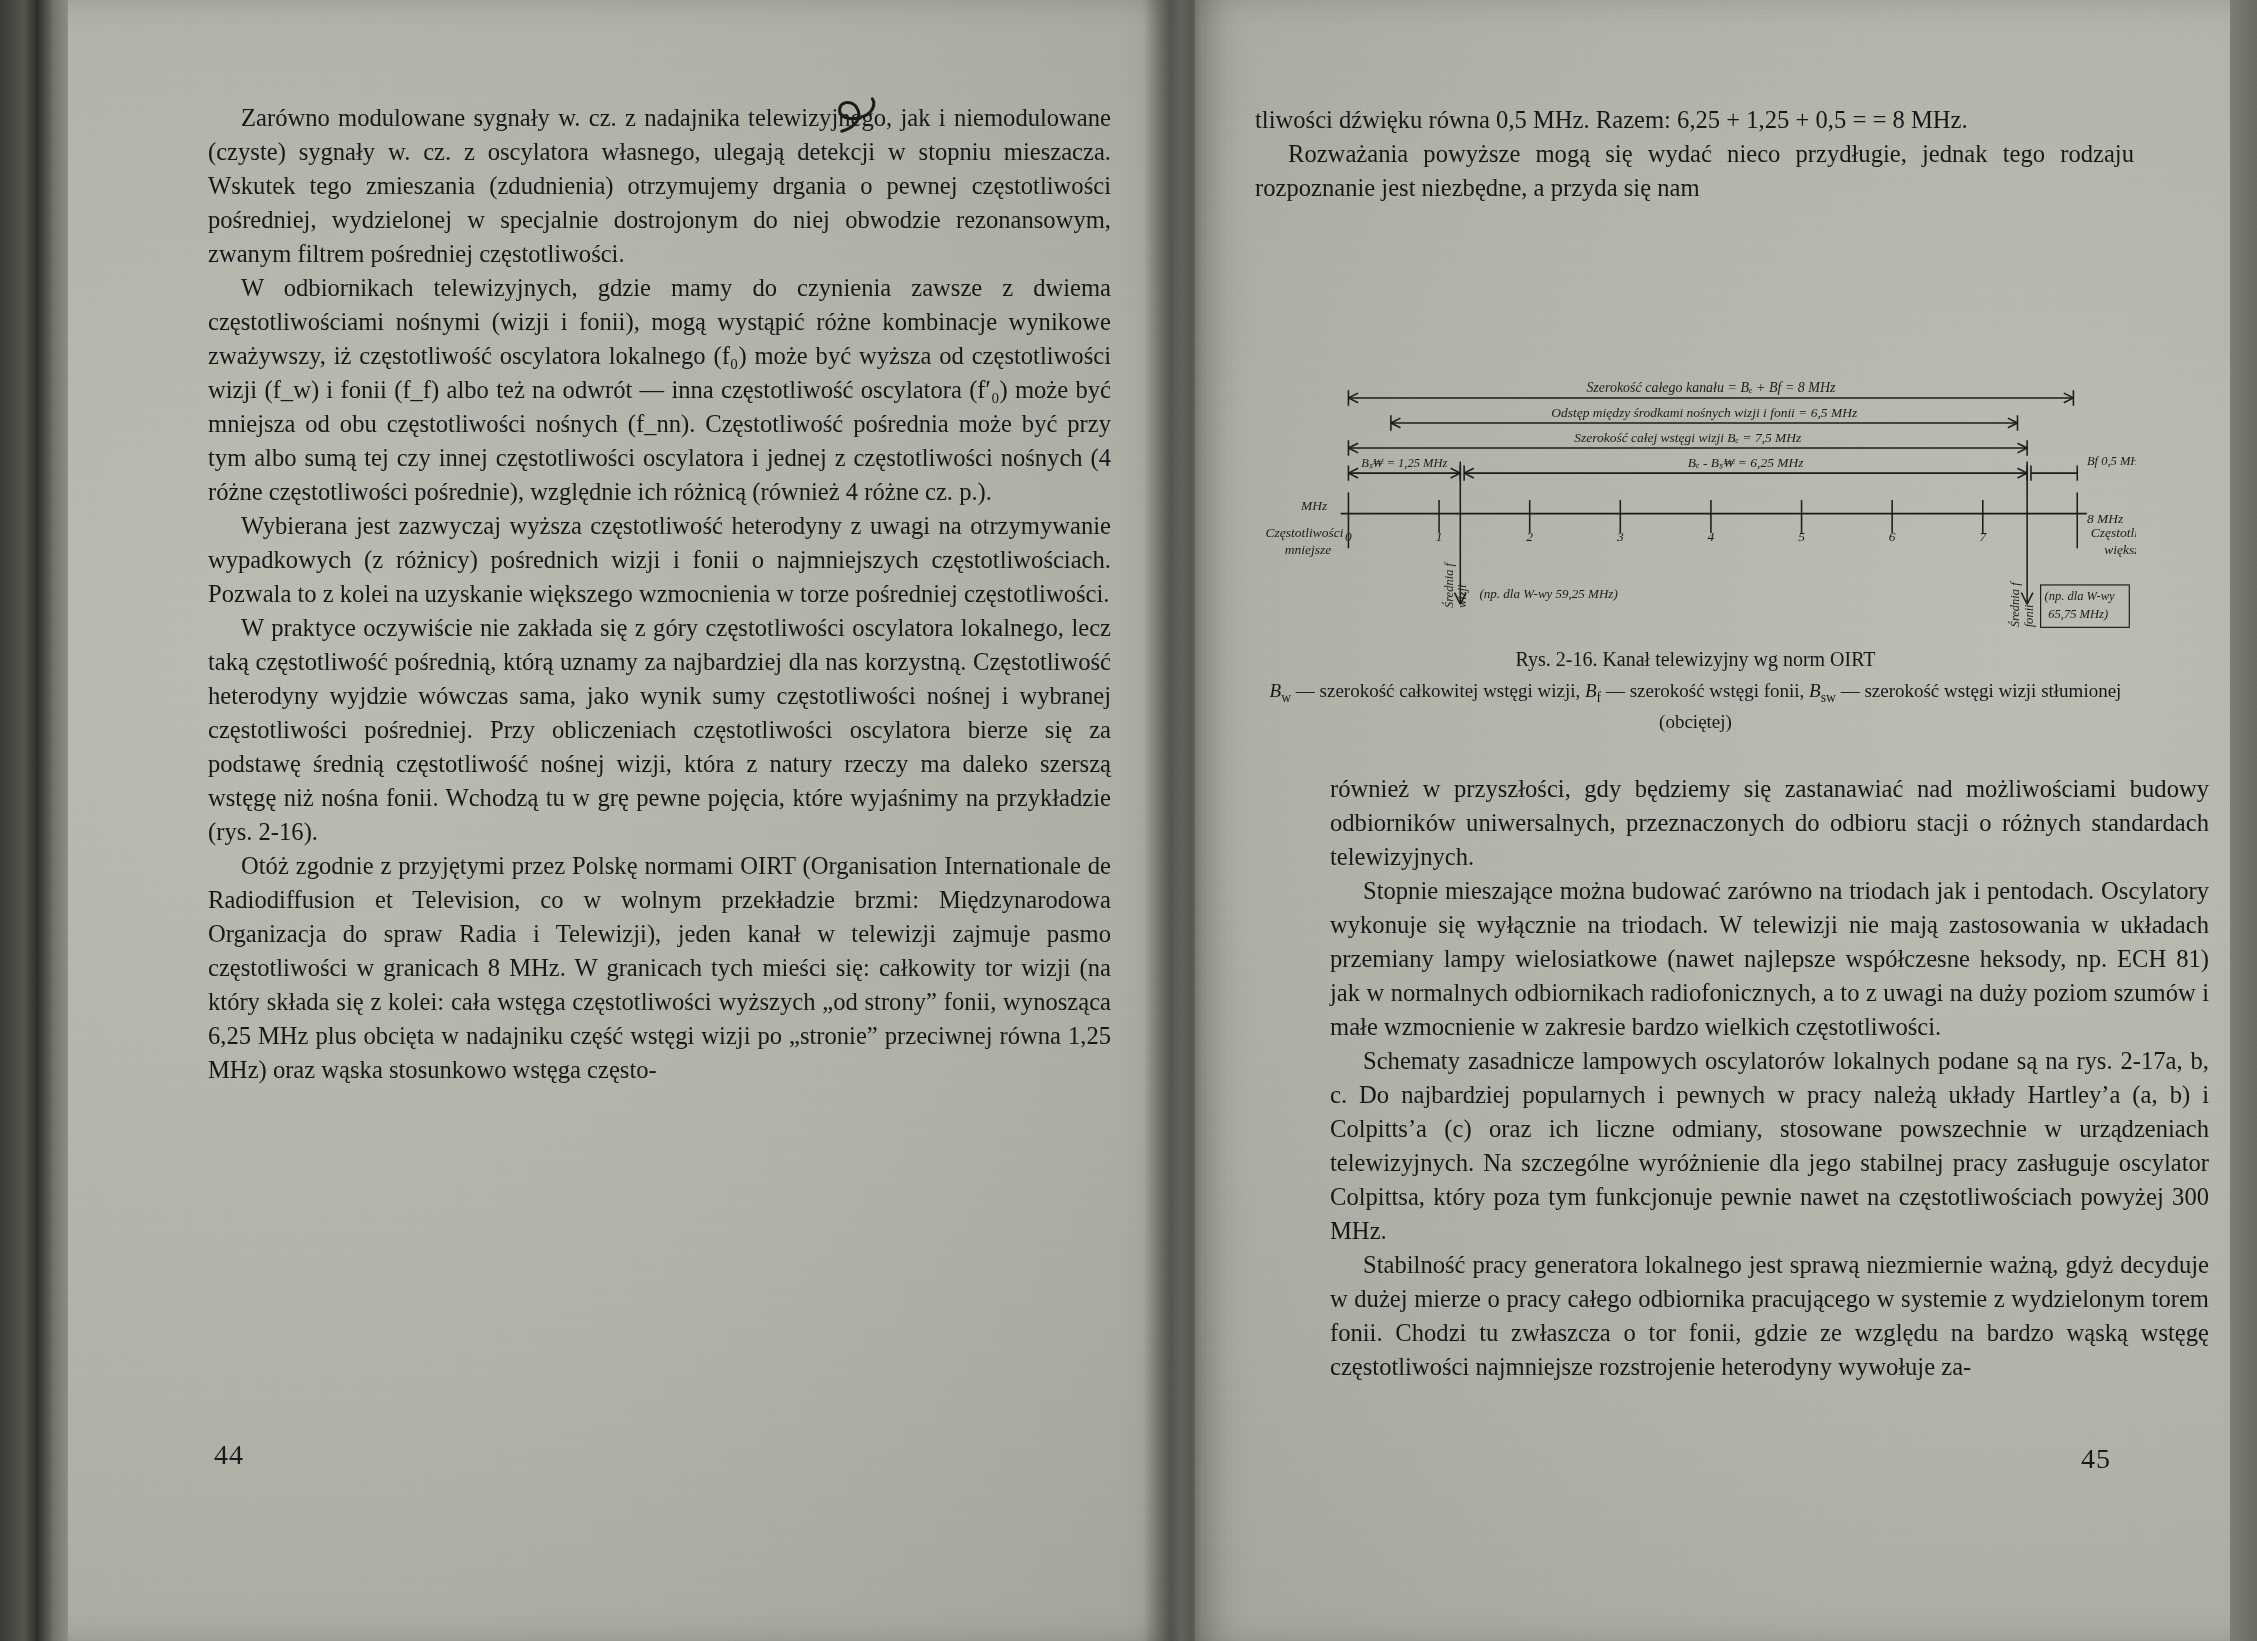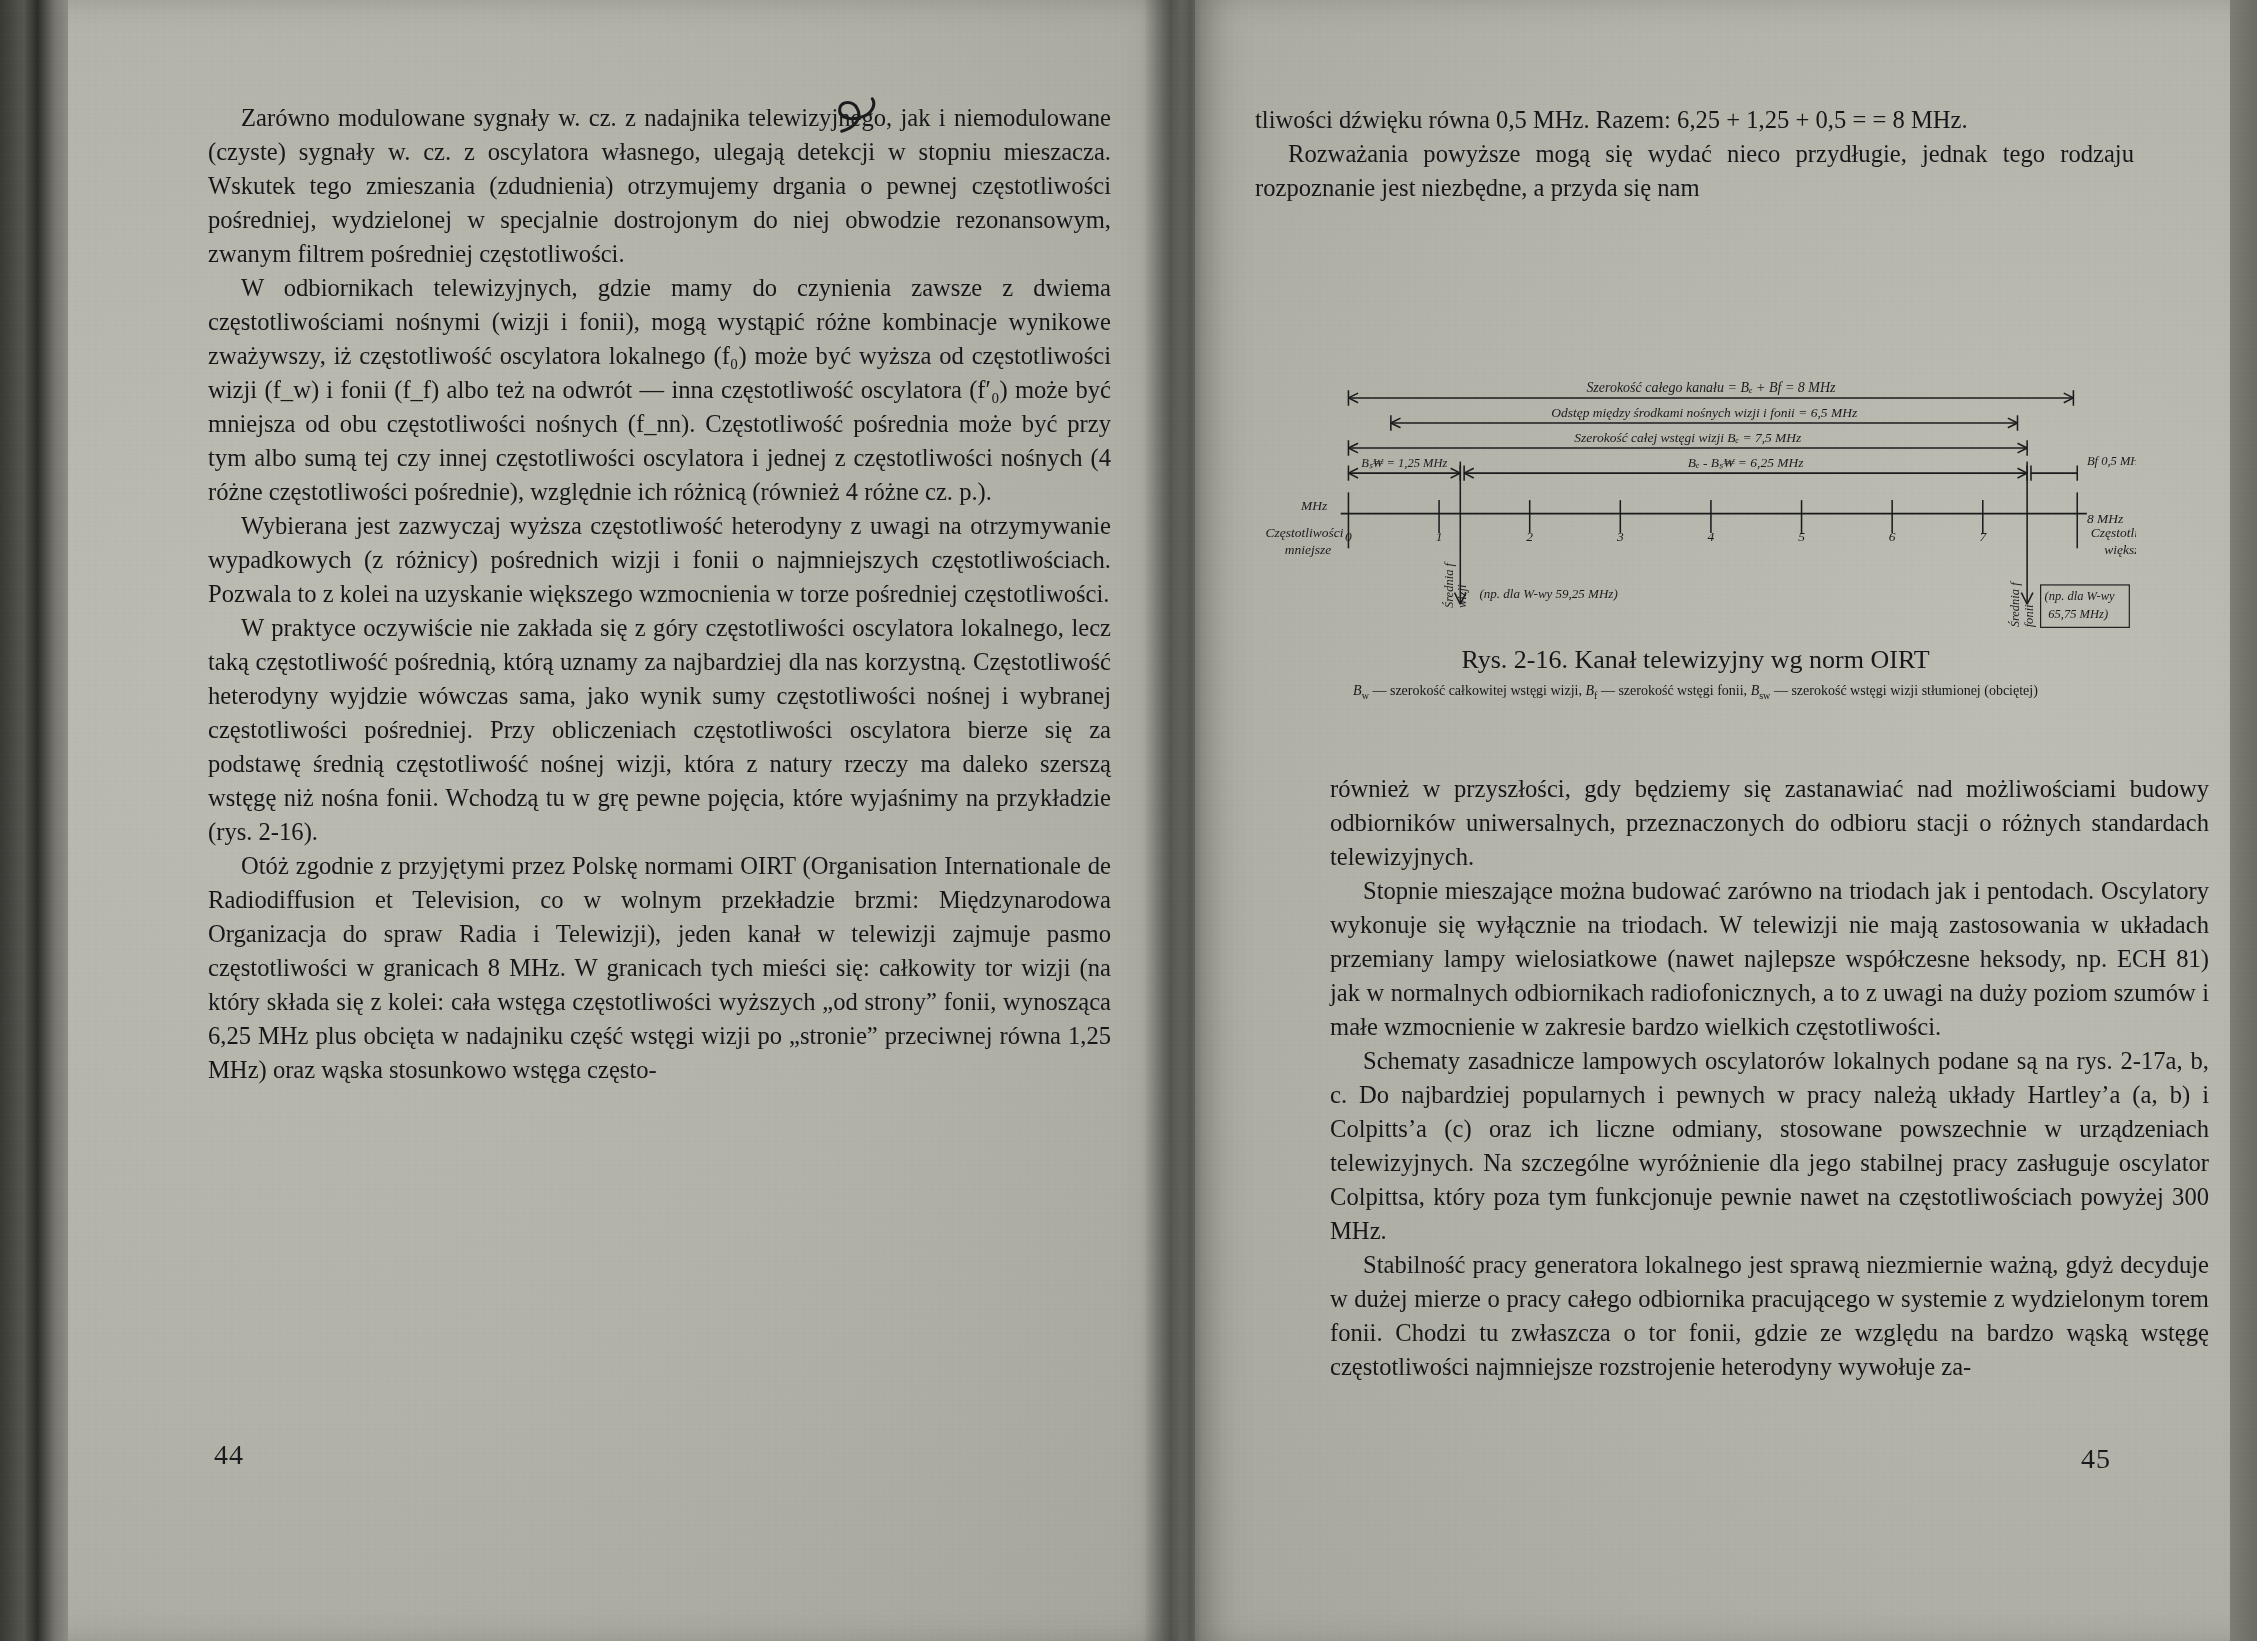--- a/index.html
+++ b/index.html
@@ -113,28 +113,28 @@
   }
   .fig-diagram {
     position: relative;
     width: 881px;
     height: 268px;
   }
   .fig-svg { position: absolute; left: 0; top: 0; }
   .fig-caption {
     margin-top: 7.7px;
     text-align: center;
-    font-size: 26px;
+    font-size: 20px;
     line-height: 29px;
     color: #17171a;
   }
   .fig-legend {
     margin-top: 3.9px;
     text-align: center;
-    font-size: 14px;
+    font-size: 19px;
     line-height: 25px;
     color: #17171a;
   }
   .fig-legend i, .fig-caption i { font-style: italic; }
   sub { font-size: .72em; }
   
   .squiggle {
     position: absolute;
     left: 828px;
     top: 93px;

